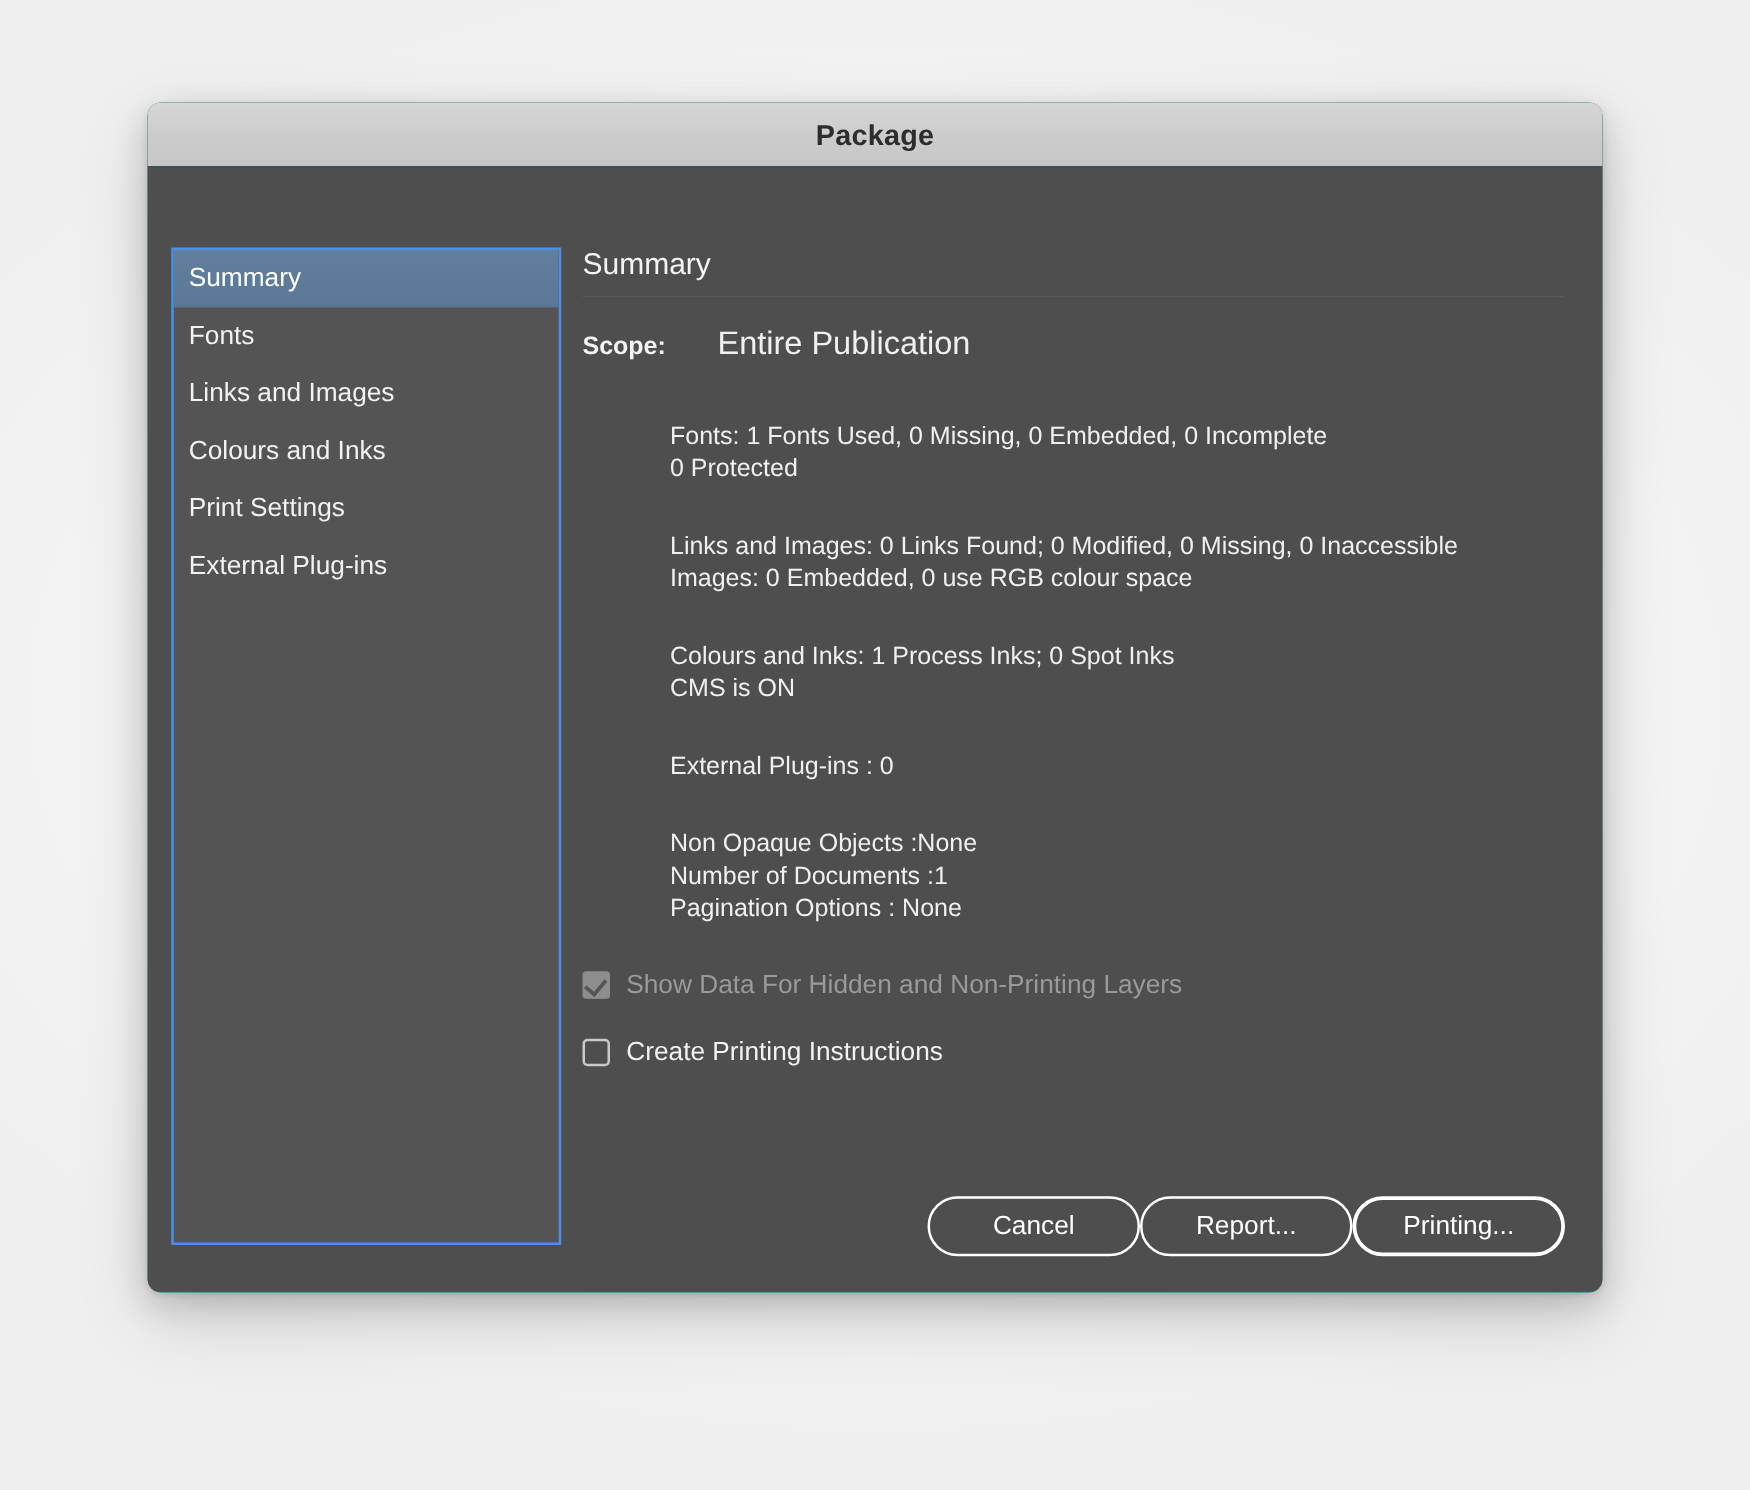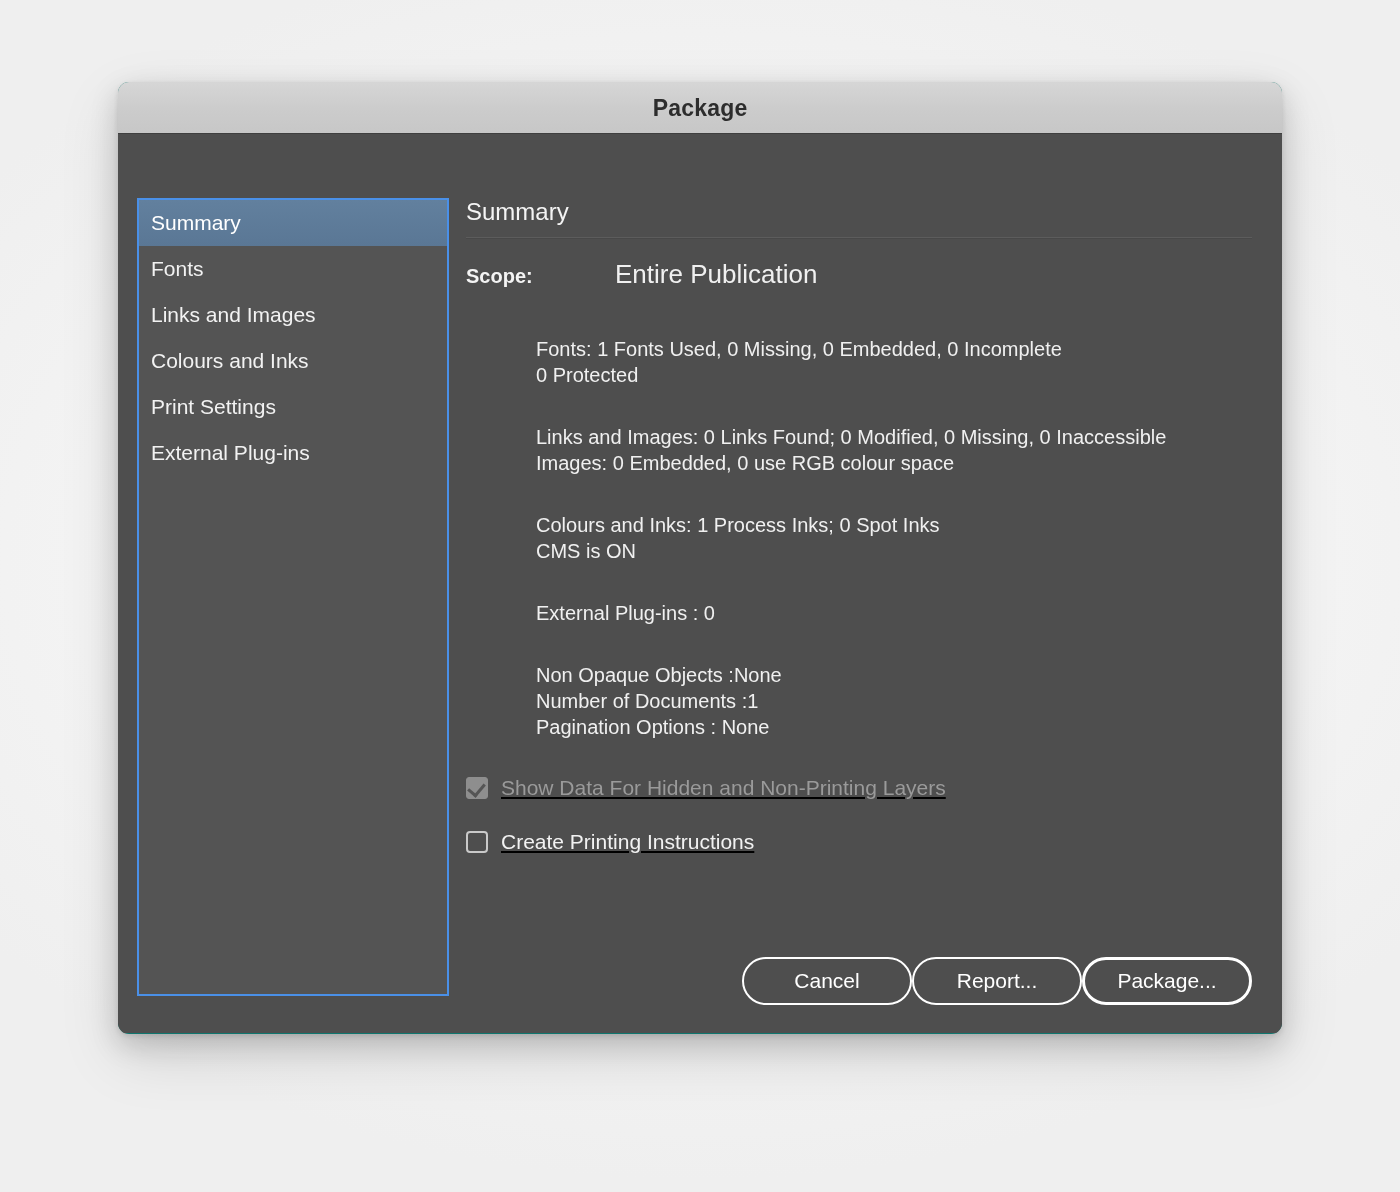--- a/index.html
+++ b/index.html
@@ -109,21 +109,20 @@
     width: 786px;
     background: #5c5c5c;
     border-bottom: 1px solid #484848;
     margin-bottom: 20px;
   }
 
   .scope-row {
     display: flex;
     align-items: baseline;
     margin-bottom: 46px;
-    gap: 41px;
   }
   .scope-label {
     font-size: 20px;
     font-weight: bold;
     color: #f4f4f4;
     width: 108px;
   }
   .scope-value {
     font-size: 26px;
     color: #f0f0f0;
@@ -135,21 +134,20 @@
   }
   .report-line {
     font-size: 20px;
     color: #f0f0f0;
     line-height: 26px;
     white-space: nowrap;
   }
 
   .checks {
     margin-top: 22px;
-    text-decoration: underline;
   }
   .check-row {
     display: flex;
     align-items: center;
     margin-bottom: 30px;
   }
   .checkbox {
     width: 22px;
     height: 22px;
     border-radius: 3px;
@@ -292,17 +290,17 @@
           <span class="checkbox empty"></span>
           <span class="check-label">Create Printing Instructions</span>
         </div>
       </div>
 
     </div>
 
     <div class="footer">
       <button class="btn">Cancel</button>
       <button class="btn">Report...</button>
-      <button class="btn default">Package...</button>
+      <button class="btn default">Printing...</button>
     </div>
 
   </div>
 </div>
 
 </body></html>

